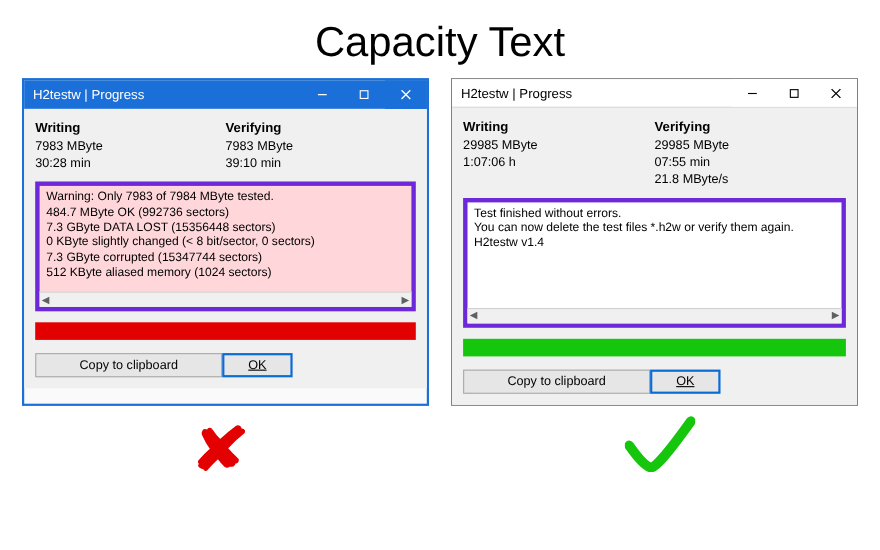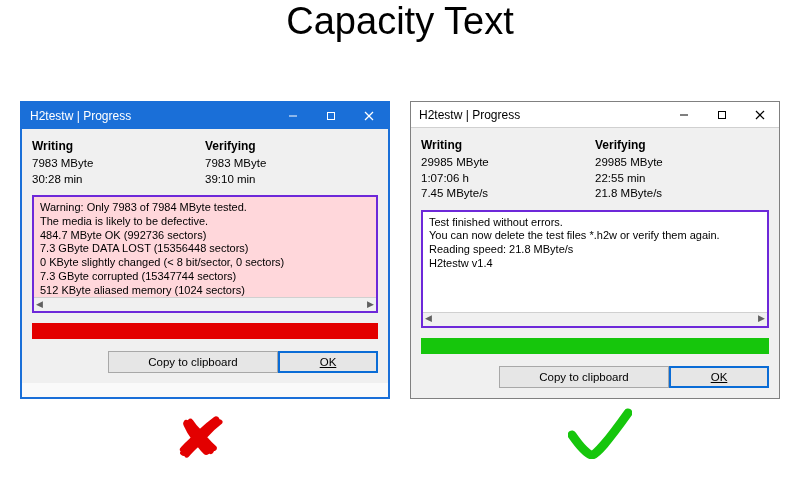--- a/index.html
+++ b/index.html
@@ -9,27 +9,27 @@
     height: 500px;
     background: #ffffff;
     font-family: "Segoe UI", Tahoma, sans-serif;
     position: relative;
   }
   .page-title {
     text-align: center;
     font-size: 38px;
     font-family: Arial, sans-serif;
     color: #000;
+    padding-top: 18px;
     padding-bottom: 10px;
   }
   .panes {
     display: flex;
     justify-content: space-around;
     padding: 0 10px;
-    margin-top: 48px;
   }
   .window {
     width: 370px;
     background: #fafafa;
     font-size: 11px;
   }
   .window.left { border: 2px solid #1a6fd8; }
   .window.right { border: 1px solid #808080; }
 
   .titlebar {
@@ -60,21 +60,21 @@
 
   .win-body { background: #f0f0f0; padding: 6px 10px 10px 10px; }
 
   .stat-row { display: flex; justify-content: space-between; }
   .stat-col { flex: 1; padding: 4px 0 2px 0; }
   .stat-head { font-weight: 600; margin-bottom: 3px; font-size: 12px; }
   .stat-line { font-size: 11.5px; line-height: 1.35; }
 
   .logbox {
     margin-top: 6px;
-    border: 2px solid #6d28d9;
+    border: 4px solid #6d28d9;
     background: #ffffff;
     height: 118px;
     position: relative;
     font-size: 11px;
     line-height: 1.25;
     font-family: "Segoe UI", Tahoma, sans-serif;
   }
   .logbox.error { background: #ffd7db; }
   .logbox-inner { padding: 4px 6px; height: 100%; overflow: hidden; }
   .logbox .scroll-h {
@@ -95,35 +95,35 @@
     margin-top: 10px;
     height: 16px;
     width: 100%;
   }
   .progress-bar.red { background: #e30000; }
   .progress-bar.green { background: #16c60c; }
 
   .button-row {
     margin-top: 12px;
     display: flex;
-    justify-content: flex-end;
+    justify-content: flex-start;
     align-items: center;
   }
   .btn {
     height: 22px;
     background: #e6e6e6;
     border: 1px solid #a8a8a8;
     display: flex;
     align-items: center;
     justify-content: center;
     font-size: 11.5px;
     padding: 0 18px;
   }
   .btn.copy { width: 170px; padding: 0; }
-  .btn.ok { width: 100px; padding: 0; text-decoration: underline; }
+  .btn.ok { width: 64px; padding: 0; text-decoration: underline; }
   .btn.ok.focused { border: 2px solid #0a6cd6; }
 
   .marks {
     display: flex;
     justify-content: space-around;
     margin-top: 8px;
   }
   .mark {
     width: 370px;
     display: flex;
@@ -178,21 +178,20 @@
         <div class="stat-col">
           <div class="stat-head">Verifying</div>
           <div class="stat-line">7983 MByte</div>
           <div class="stat-line">39:10 min</div>
         </div>
       </div>
 
       <div class="logbox error">
         <div class="logbox-inner">
             <div>Warning: Only 7983 of 7984 MByte tested.</div>
-            <div>The media is likely to be defective.</div>
             <div>484.7 MByte OK (992736 sectors)</div>
             <div>7.3 GByte DATA LOST (15356448 sectors)</div>
             <div>0 KByte slightly changed (&lt; 8 bit/sector, 0 sectors)</div>
             <div>7.3 GByte corrupted (15347744 sectors)</div>
             <div>512 KByte aliased memory (1024 sectors)</div>
           </div>
         <div class="scroll-h">
           <span class="scroll-arrow">◀</span>
           <span class="scroll-arrow">▶</span>
         </div>
@@ -228,35 +227,33 @@
             </svg>
         </div>
       </div>
     </div>
     <div class="win-body">
       <div class="stat-row">
         <div class="stat-col">
           <div class="stat-head">Writing</div>
           <div class="stat-line">29985 MByte</div>
           <div class="stat-line">1:07:06 h</div>
-          <div class="stat-line">7.45 MByte/s</div>
         </div>
         <div class="stat-col">
           <div class="stat-head">Verifying</div>
           <div class="stat-line">29985 MByte</div>
-          <div class="stat-line">22:55 min</div>
+          <div class="stat-line">07:55 min</div>
           <div class="stat-line">21.8 MByte/s</div>
         </div>
       </div>
 
       <div class="logbox">
         <div class="logbox-inner">
             <div>Test finished without errors.</div>
             <div>You can now delete the test files *.h2w or verify them again.</div>
-            <div>Reading speed: 21.8 MByte/s</div>
             <div>H2testw v1.4</div>
           </div>
         <div class="scroll-h">
           <span class="scroll-arrow">◀</span>
           <span class="scroll-arrow">▶</span>
         </div>
       </div>
 
       <div class="progress-bar green"></div>
 

